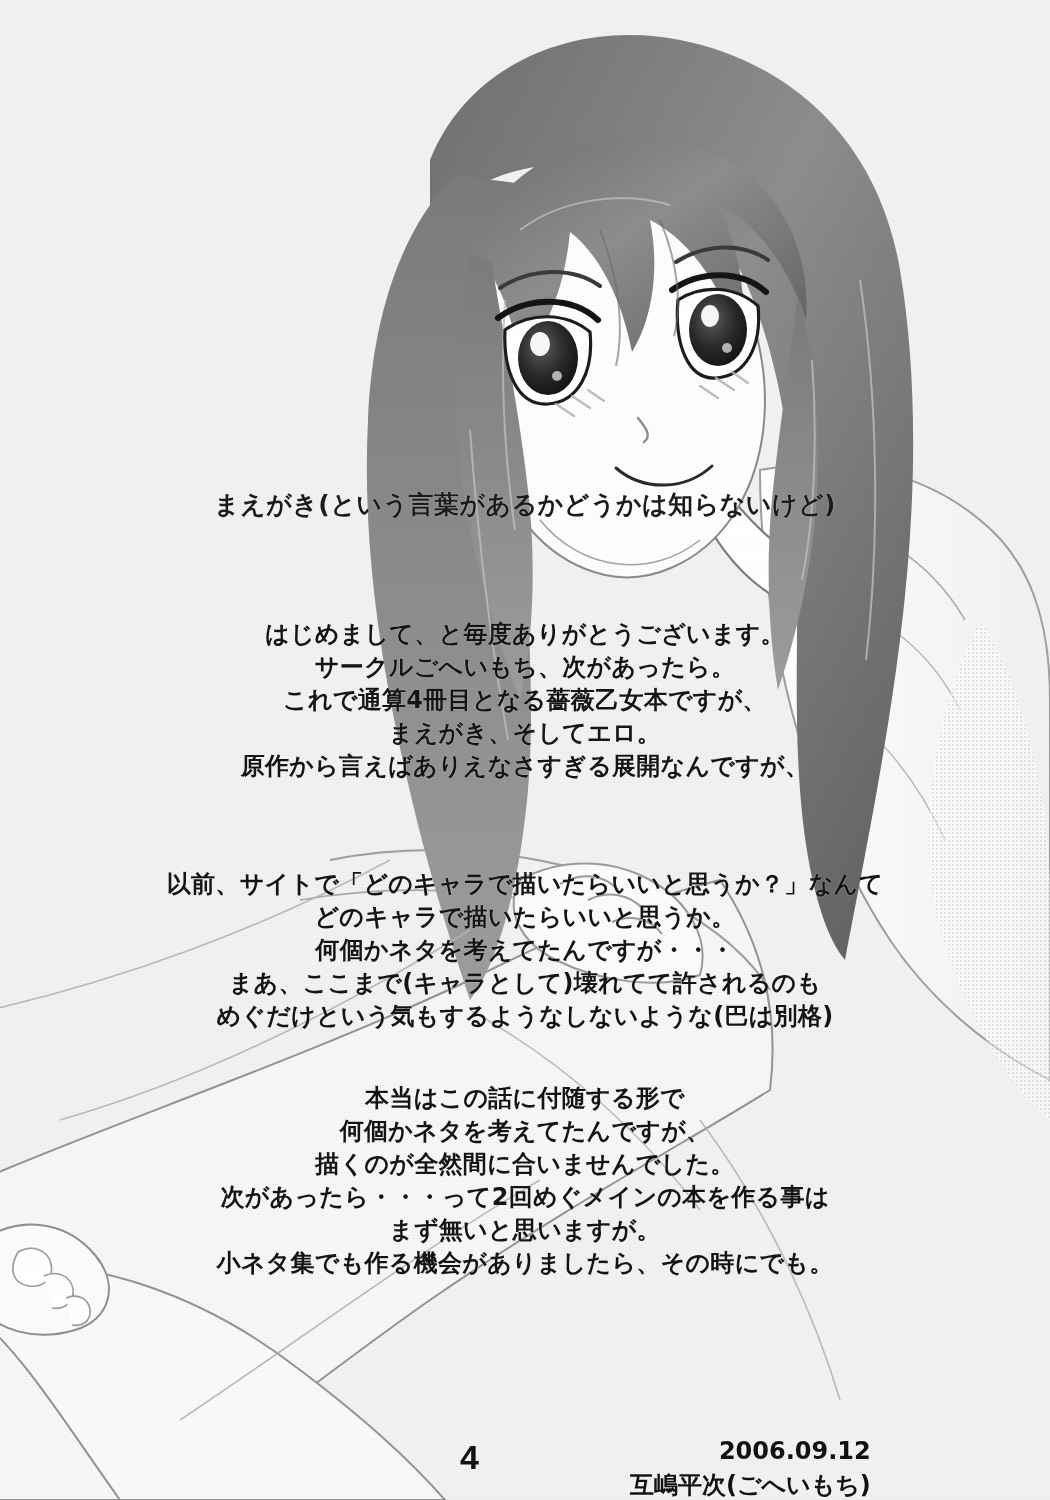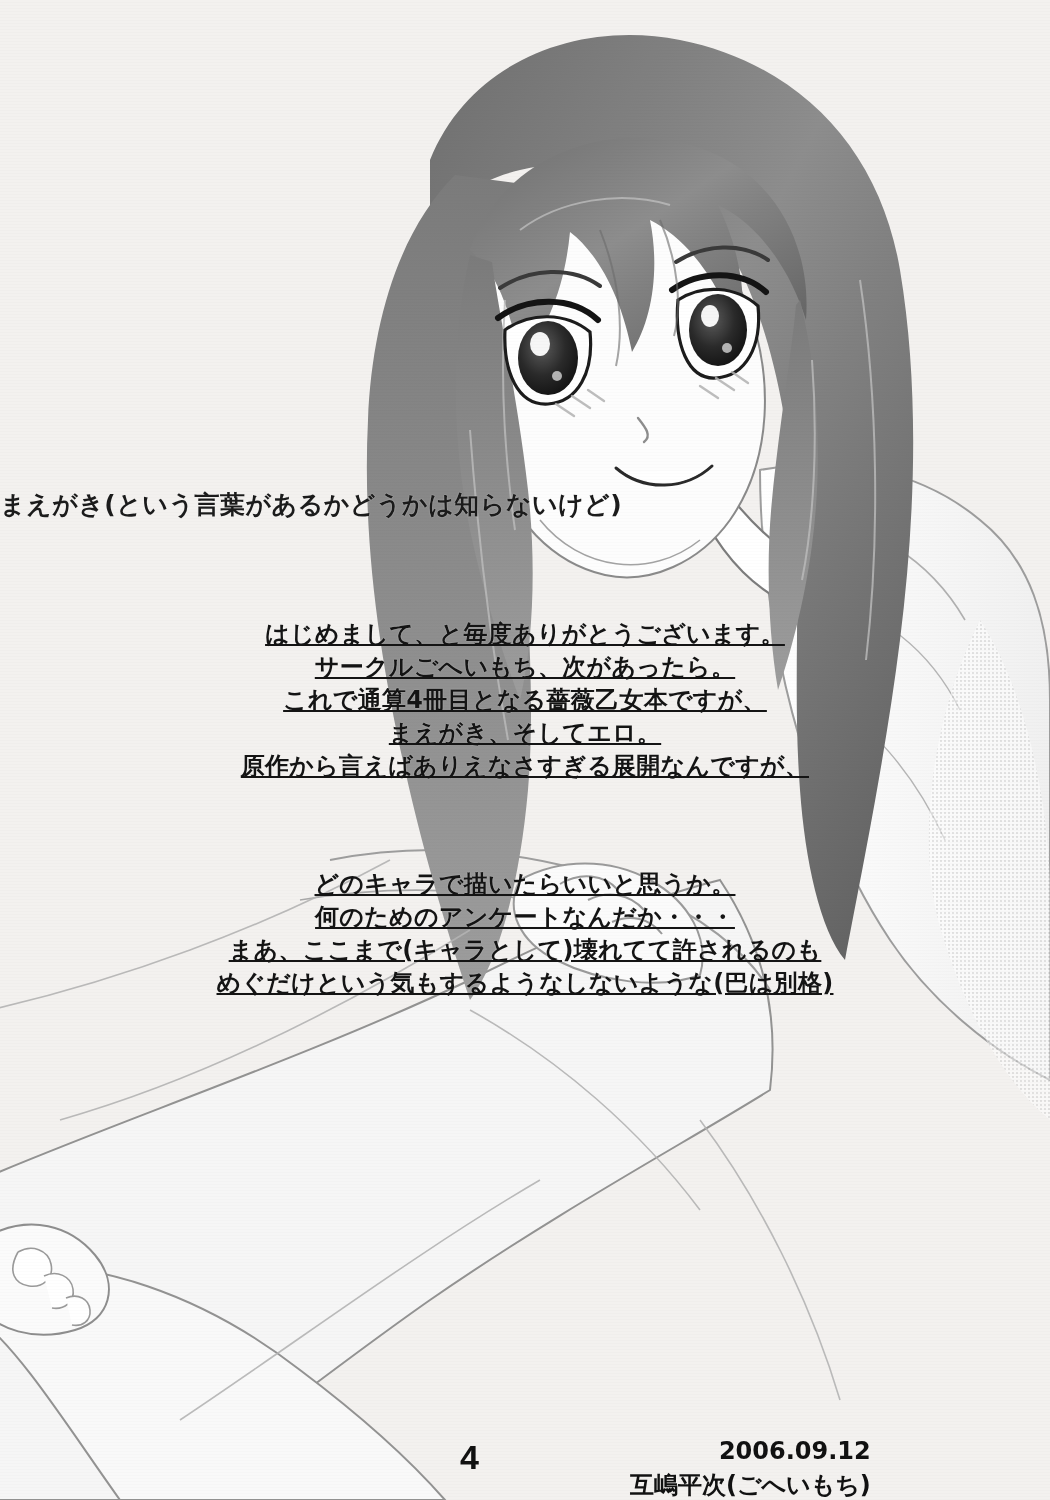--- a/index.html
+++ b/index.html
@@ -37,20 +37,21 @@
   .text-layer {
     position: absolute;
     inset: 0;
   }
 
   .preface-title {
     position: absolute;
     top: 488px;
     left: 0;
     width: 1050px;
+    text-align: center;
     font-size: 25px;
     letter-spacing: 0.5px;
     color: #1b1b1b;
     font-weight: 600;
     text-shadow: 0 0 1px rgba(255,255,255,0.9);
   }
 
   .body-block {
     position: absolute;
     left: 0;
@@ -59,21 +60,20 @@
     color: #141414;
     font-size: 24px;
     line-height: 33px;
     letter-spacing: 0.3px;
     font-weight: 600;
     text-shadow: 0 0 1px rgba(255,255,255,0.85);
   }
   .body-block p {
     margin: 0;
     white-space: nowrap;
-    text-decoration: underline;
   }
   #block-1 { top: 618px; }
   #block-2 { top: 868px; }
   #block-3 { top: 1082px; }
 
   .page-number {
     position: absolute;
     left: 460px;
     top: 1438px;
     font-size: 34px;
@@ -279,26 +279,35 @@
 
     <div class="body-block" id="block-1">
       <p>はじめまして、と毎度ありがとうございます。</p>
       <p>サークルごへいもち、次があったら。</p>
       <p>これで通算4冊目となる薔薇乙女本ですが、</p>
       <p>まえがき、そしてエロ。</p>
       <p>原作から言えばありえなさすぎる展開なんですが、</p>
     </div>
 
     <div class="body-block" id="block-2">
+      <p>以前、サイトで「どのキャラで描いたらいいと思うか？」なんて</p>
       <p>どのキャラで描いたらいいと思うか。</p>
-      <p>何のためのアンケートなんだか・・・</p>
+      <p>何個かネタを考えてたんですが・・・</p>
       <p>まあ、ここまで(キャラとして)壊れてて許されるのも</p>
       <p>めぐだけという気もするようなしないような(巴は別格)</p>
     </div>
 
+    <div class="body-block" id="block-3">
+      <p>本当はこの話に付随する形で</p>
+      <p>何個かネタを考えてたんですが、</p>
+      <p>描くのが全然間に合いませんでした。</p>
+      <p>次があったら・・・って2回めぐメインの本を作る事は</p>
+      <p>まず無いと思いますが。</p>
+      <p>小ネタ集でも作る機会がありましたら、その時にでも。</p>
+    </div>
 
     <div class="page-number">4</div>
 
     <div class="colophon">
       <div>2006.09.12</div>
       <div>互嶋平次(ごへいもち)</div>
     </div>
 
   </div>
 </div>

